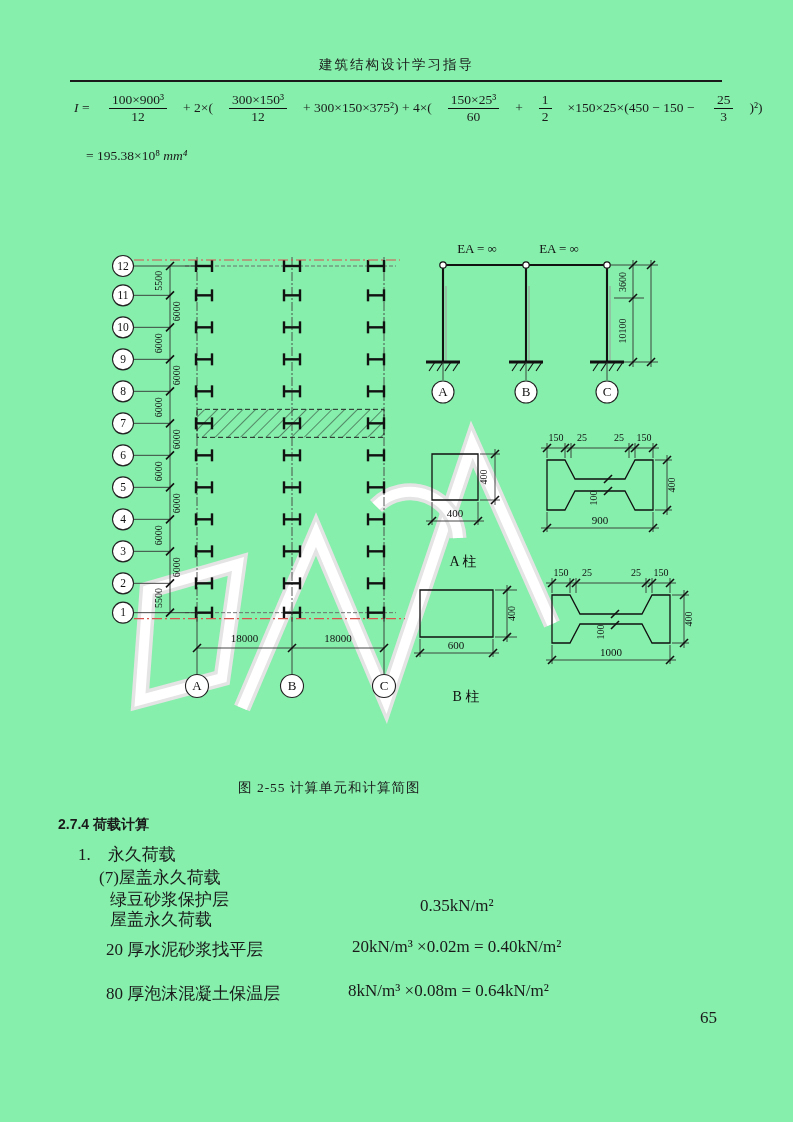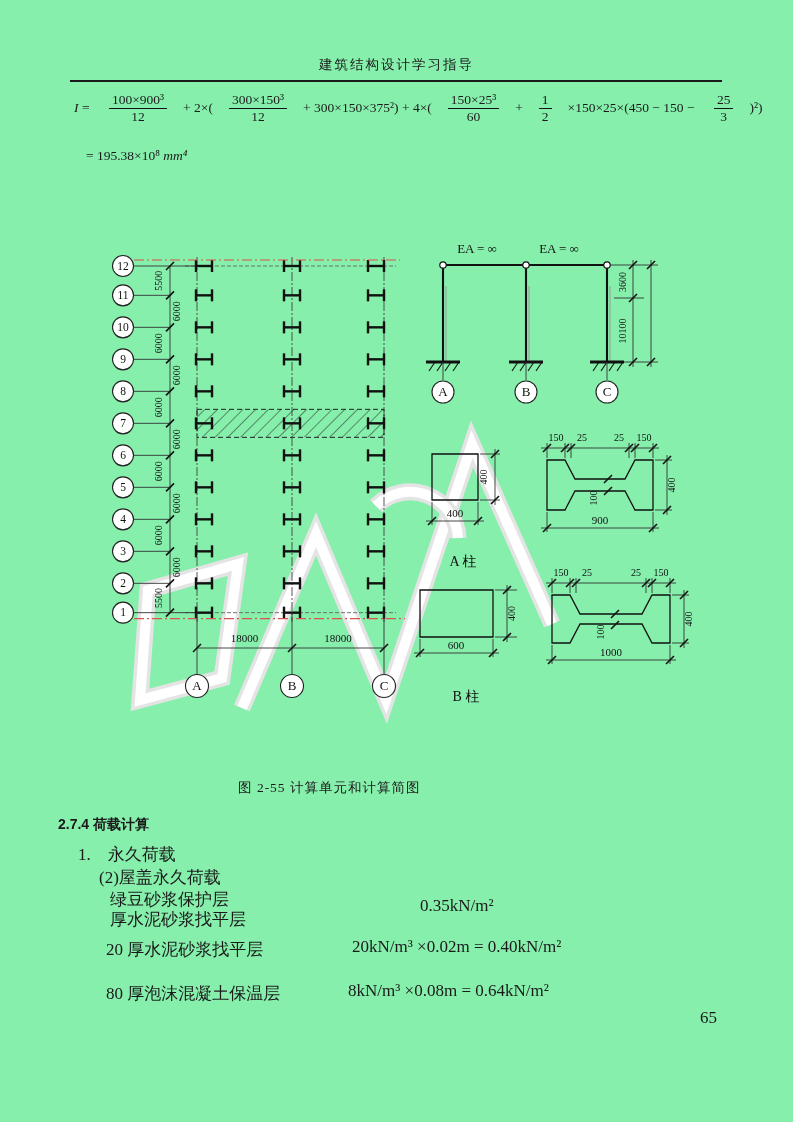--- a/index.html
+++ b/index.html
@@ -489,24 +489,24 @@
         <line x1="537" y1="124" x2="537" y2="142" stroke="#333" stroke-width="0.9"></line>
         <circle cx="537" cy="154" r="11" fill="#fff" stroke="#222" stroke-width="1.1"></circle>
         <text x="537" y="158.4" font-size="13" text-anchor="middle">C</text>
       </g>
   </svg>
 
   <div class="caption">图 2-55  计算单元和计算简图</div>
 
   <div class="sec-heading">2.7.4 荷载计算</div>
   <div class="txt" style="left:78px;top:843px;">1.　永久荷载</div>
-  <div class="txt" style="left:99px;top:866px;">(2)屋盖永久荷载</div>
+  <div class="txt" style="left:99px;top:866px;">(7)屋盖永久荷载</div>
 
   <div class="txt" style="left:110px;top:888px;">绿豆砂浆保护层</div>
   <div class="txt" style="left:420px;top:896px;">0.35kN/m²</div>
-  <div class="txt" style="left:110px;top:908px;">厚水泥砂浆找平层</div>
+  <div class="txt" style="left:110px;top:908px;">屋盖永久荷载</div>
   <div class="txt" style="left:106px;top:938px;">20 厚水泥砂浆找平层</div>
   <div class="txt" style="left:352px;top:937px;">20kN/m³ ×0.02m = 0.40kN/m²</div>
   <div class="txt" style="left:106px;top:982px;">80 厚泡沫混凝土保温层</div>
   <div class="txt" style="left:348px;top:981px;">8kN/m³ ×0.08m = 0.64kN/m²</div>
 
   <div class="pageno">65</div>
 </div>
 
 </body></html>

